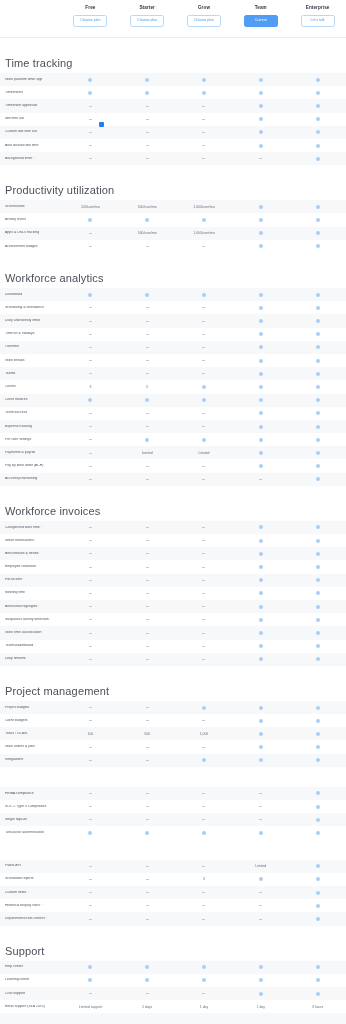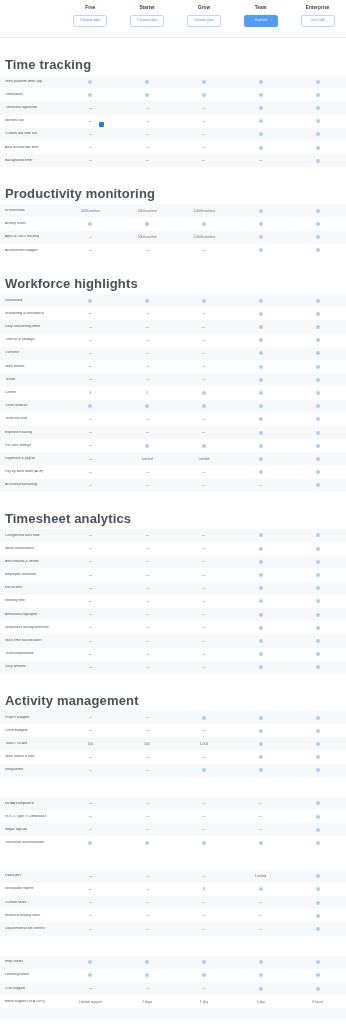--- a/index.html
+++ b/index.html
@@ -63,22 +63,22 @@
   }
   .plan-btn.current {
     background: #4f9df5;
     border-color: #4f9df5;
     color: #ffffff;
   }
 
   
   .section { width: 100%; }
   .section-title {
-    font-size: 13px;
-    font-weight: 700;
+    font-size: 11px;
+    font-weight: 400;
     color: #4b5059;
     letter-spacing: .15px;
     padding: 0 4px 4px 5px;
     line-height: 1;
   }
   .section-gap-top { height: 20px; }
 
   .feature-table { width: 100%; }
   .frow {
     display: flex;
@@ -290,21 +290,21 @@
               <span class="mark-dash"></span>
             </div>
             <div class="fcell">
               <span class="mark-check"></span>
             </div>
           </div>
         </div>
       </div>
       <div class="section-gap-top"></div>
       <div class="section">
-        <div class="section-title">Productivity monitoring</div>
+        <div class="section-title">Productivity utilization</div>
         <div class="feature-table">
           <div class="frow alt">
             <div class="fname">Screenshots</div>
             <div class="fcell">100/user/mo</div>
             <div class="fcell">500/user/mo</div>
             <div class="fcell">1,000/user/mo</div>
             <div class="fcell">
               <span class="mark-check"></span>
             </div>
             <div class="fcell">
@@ -358,21 +358,21 @@
               <span class="mark-check"></span>
             </div>
             <div class="fcell">
               <span class="mark-check"></span>
             </div>
           </div>
         </div>
       </div>
       <div class="section-gap-top"></div>
       <div class="section">
-        <div class="section-title">Workforce highlights</div>
+        <div class="section-title">Workforce analytics</div>
         <div class="feature-table">
           <div class="frow alt">
             <div class="fname">Dashboard</div>
             <div class="fcell">
               <span class="mark-check"></span>
             </div>
             <div class="fcell">
               <span class="mark-check"></span>
             </div>
             <div class="fcell">
@@ -626,21 +626,21 @@
               <span class="mark-dash"></span>
             </div>
             <div class="fcell">
               <span class="mark-check"></span>
             </div>
           </div>
         </div>
       </div>
       <div class="section-gap-top"></div>
       <div class="section">
-        <div class="section-title">Timesheet analytics</div>
+        <div class="section-title">Workforce invoices</div>
         <div class="feature-table">
           <div class="frow alt">
             <div class="fname">Categorized work time **</div>
             <div class="fcell">
               <span class="mark-dash"></span>
             </div>
             <div class="fcell">
               <span class="mark-dash"></span>
             </div>
             <div class="fcell">
@@ -830,21 +830,21 @@
               <span class="mark-check"></span>
             </div>
             <div class="fcell">
               <span class="mark-check"></span>
             </div>
           </div>
         </div>
       </div>
       <div class="section-gap-top"></div>
       <div class="section">
-        <div class="section-title">Activity management</div>
+        <div class="section-title">Project management</div>
         <div class="feature-table">
           <div class="frow alt">
             <div class="fname">Project budgets</div>
             <div class="fcell">
               <span class="mark-dash"></span>
             </div>
             <div class="fcell">
               <span class="mark-dash"></span>
             </div>
             <div class="fcell">
@@ -1088,20 +1088,21 @@
               <span class="mark-dash"></span>
             </div>
             <div class="fcell">
               <span class="mark-check"></span>
             </div>
           </div>
         </div>
       </div>
       <div class="section-gap-top"></div>
       <div class="section">
+        <div class="section-title">Support</div>
         <div class="feature-table">
           <div class="frow alt">
             <div class="fname">Help center</div>
             <div class="fcell">
               <span class="mark-check"></span>
             </div>
             <div class="fcell">
               <span class="mark-check"></span>
             </div>
             <div class="fcell">

